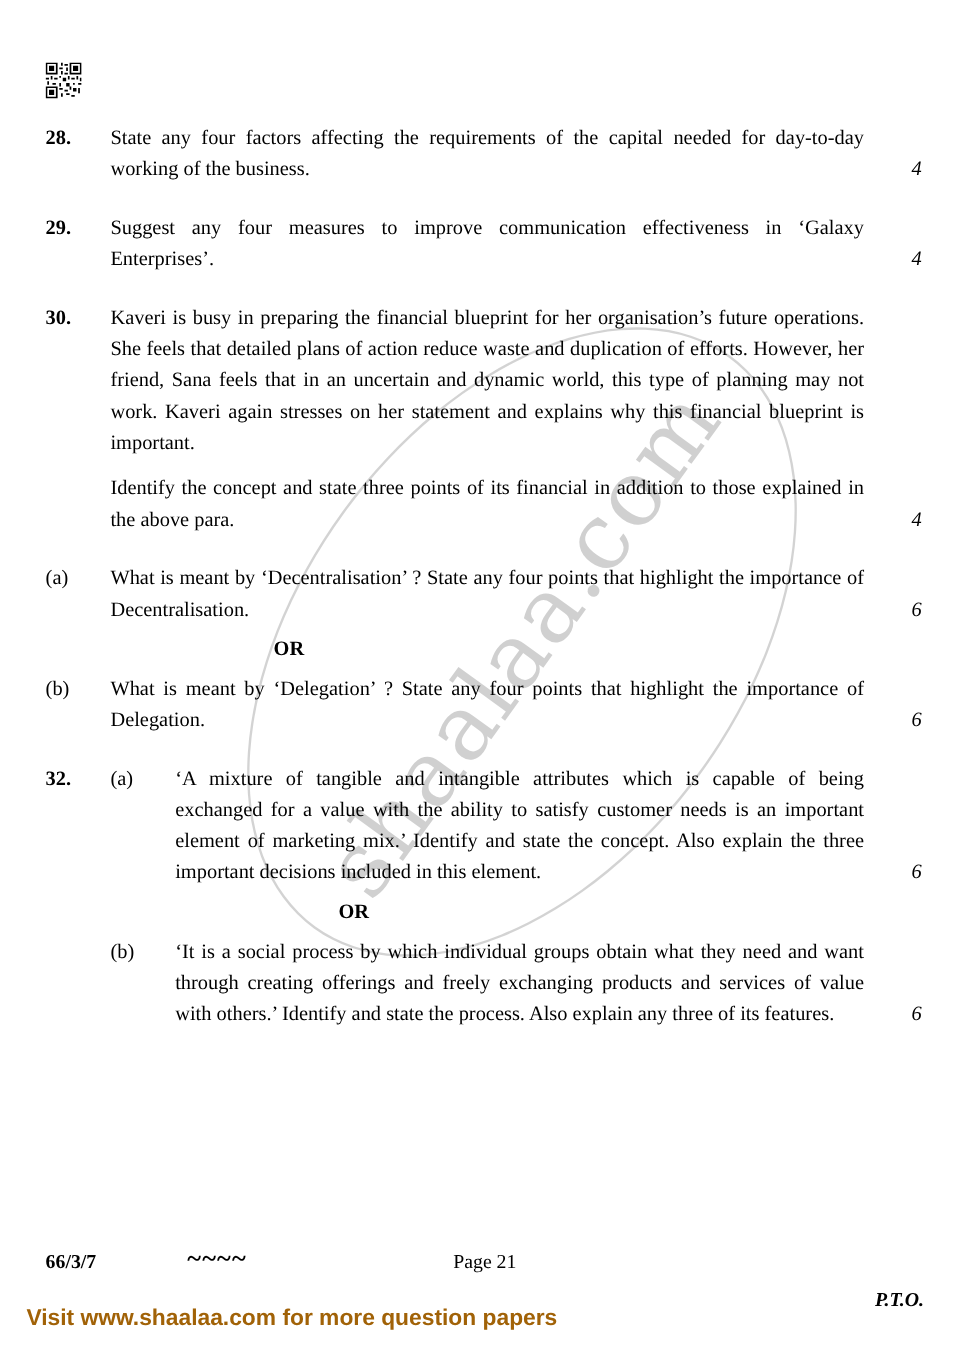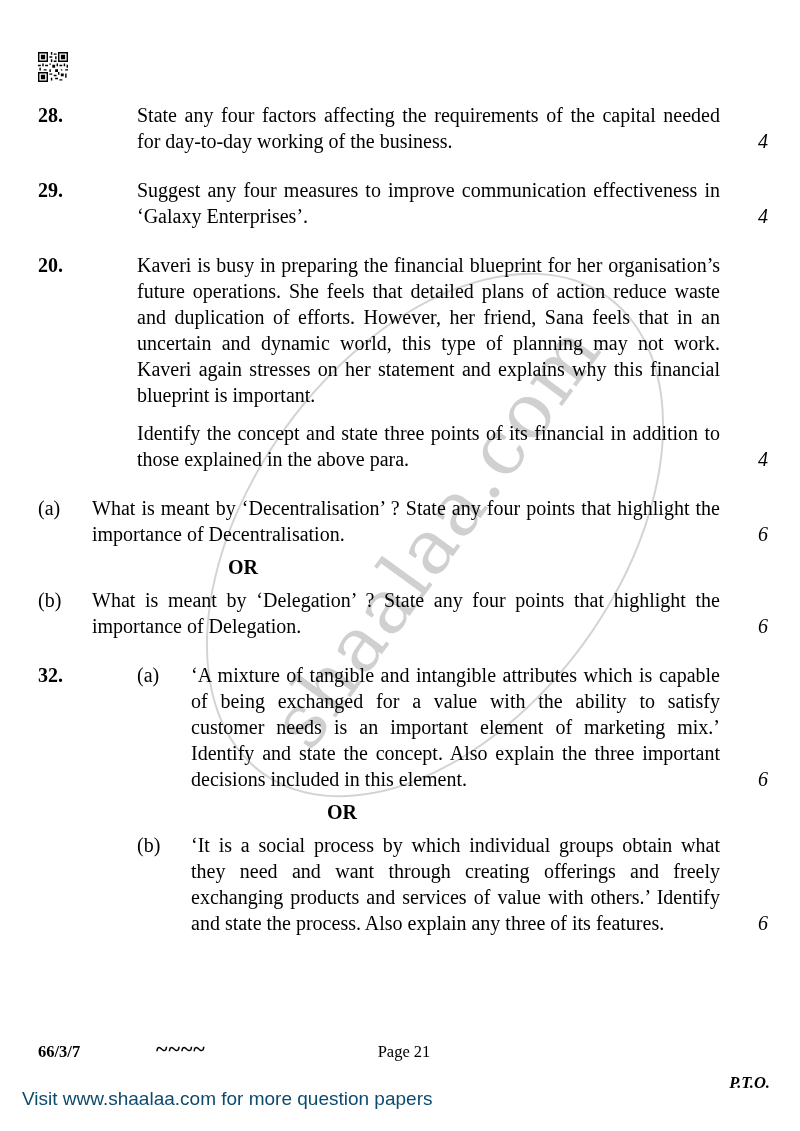--- a/index.html
+++ b/index.html
@@ -48,23 +48,22 @@
     padding: 52px 30px 0 38px;
   }
   .qr {
     width: 30px;
     height: 30px;
     margin-bottom: 20px;
   }
   .question {
     display: flex;
     margin-bottom: 23px;
-    font-size: 20px;
+    font-size: 17px;
     line-height: 26px;
-    gap: 45px;
   }
   .qnum {
     width: 54px;
     flex-shrink: 0;
     font-weight: bold;
   }
   .qbody { flex: 1; }
   .para-row {
     position: relative;
     padding-right: 50px;
@@ -108,22 +107,23 @@
   .footer-pto { position: absolute; right: 0; top: 0; font-weight: bold; font-style: italic; margin-top: 31px; }
   
   .banner {
     position: absolute;
     left: 0;
     right: 0;
     top: 1088px;
     padding-left: 22px;
     font-family: "Liberation Sans", sans-serif;
     font-size: 19px;
-    color: #0c4a6e;
+    color: #a16207;
     z-index: 1;
+    font-weight: bold;
   }
 </style>
 </head>
 <body>
 
 <div class="page">
 
   <div class="watermark">
     <div class="wm-ellipse">
       <span class="wm-text">shaalaa.com</span>
@@ -156,21 +156,21 @@
       <div class="qnum">29.</div>
       <div class="qbody">
         <div class="para-row">
           <p class="ptext">Suggest any four measures to improve communication effectiveness in ‘Galaxy Enterprises’.</p>
           <span class="marks">4</span>
         </div>
       </div>
     </section>
 
     <section class="question">
-      <div class="qnum">20.</div>
+      <div class="qnum">30.</div>
       <div class="qbody">
         <div class="para-row">
           <p class="ptext">Kaveri is busy in preparing the financial blueprint for her organisation’s future operations. She feels that detailed plans of action reduce waste and duplication of efforts. However, her friend, Sana feels that in an uncertain and dynamic world, this type of planning may not work. Kaveri again stresses on her statement and explains why this financial blueprint is important.</p>
         </div>
         <div class="para-row">
           <p class="ptext">Identify the concept and state three points of its financial in addition to those explained in the above para.</p>
           <span class="marks">4</span>
         </div>
       </div>
     </section>

